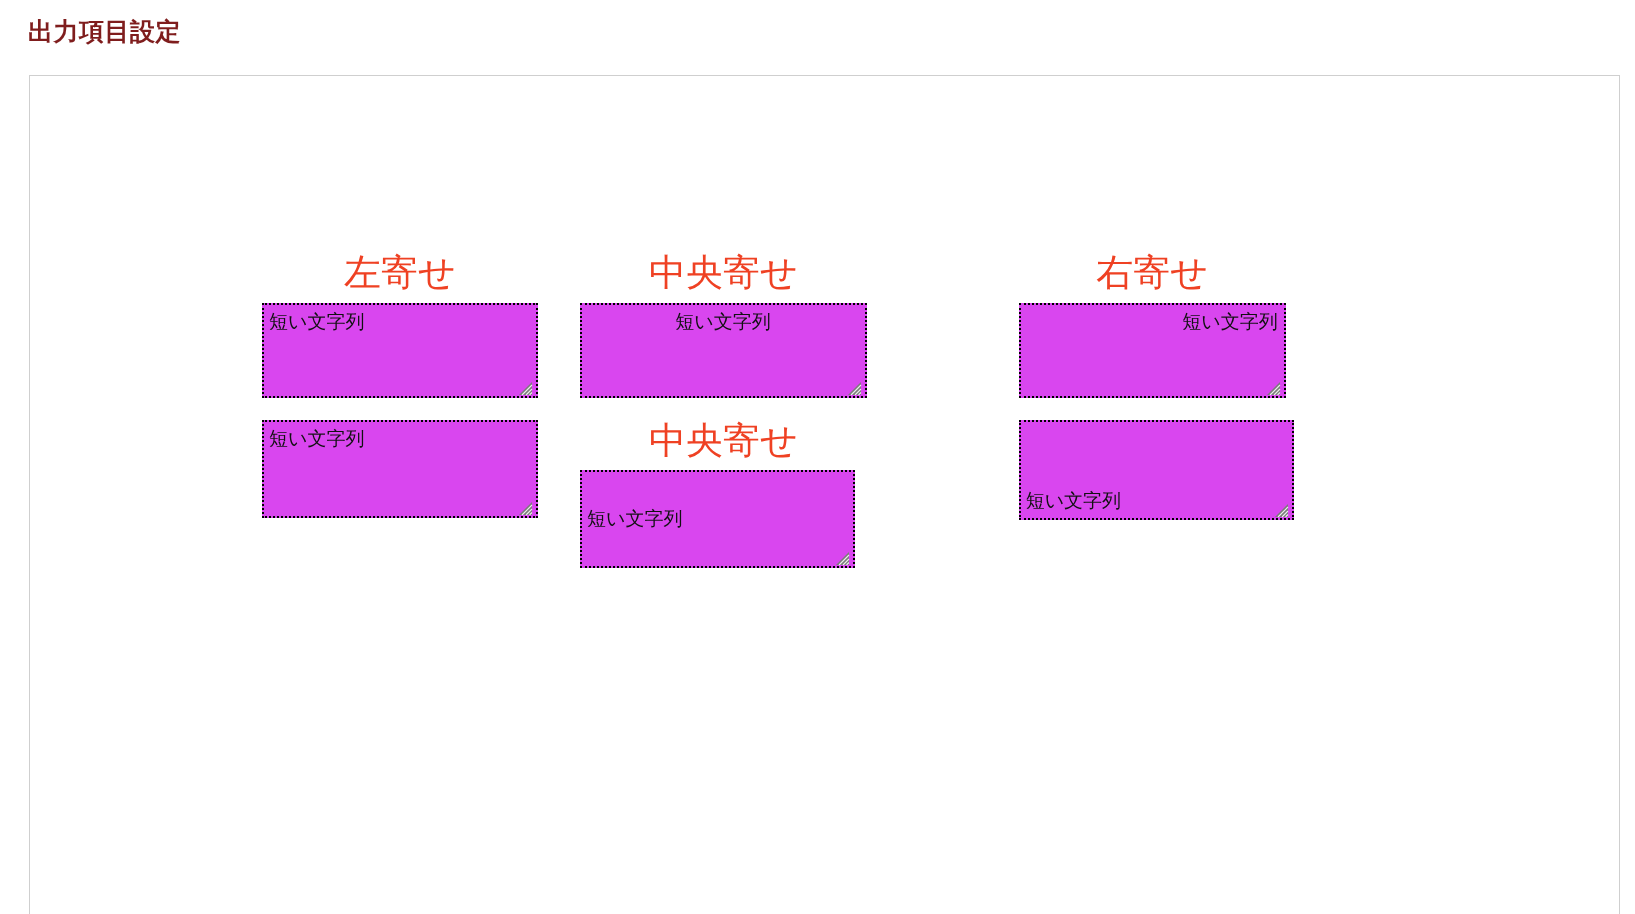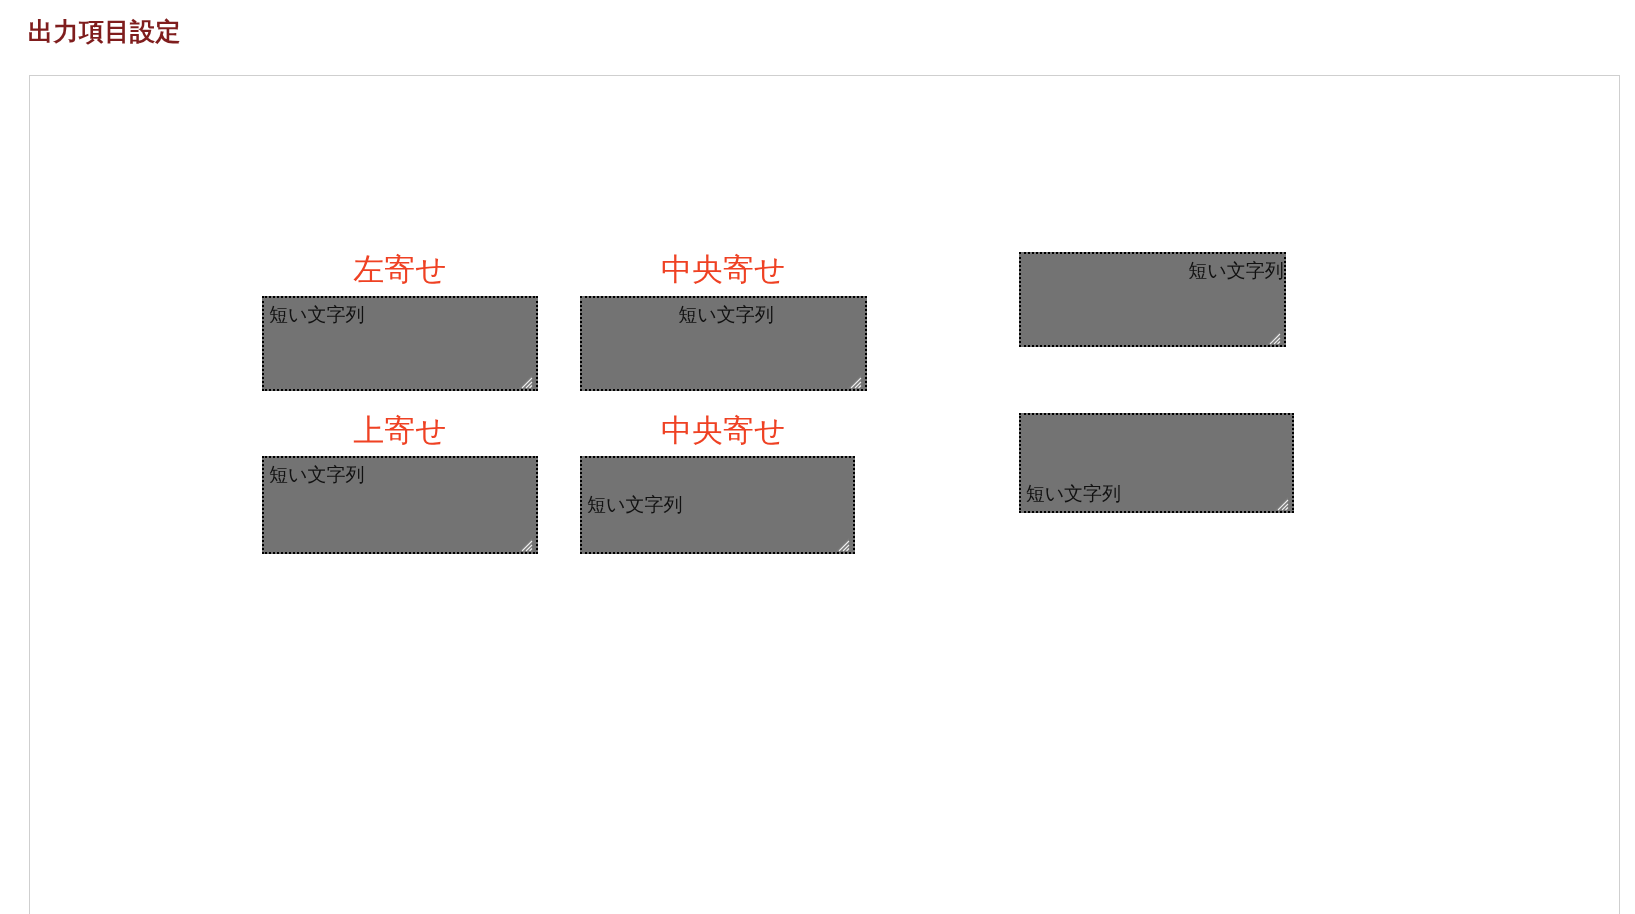--- a/index.html
+++ b/index.html
@@ -60,43 +60,43 @@
 
   .demo-cell {
     position: relative;
   }
   .demo-cell.col-1 { width: 372px; }
   .demo-cell.col-2 { width: 469px; }
   .demo-cell.col-3 { width: 335px; }
 
   .demo-label {
     color: #ef4123;
-    font-size: 31px;
+    font-size: 37px;
     line-height: 1.15;
     margin: 0 0 8px 0;
     text-align: center;
     white-space: nowrap;
     font-weight: normal;
   }
   
   .demo-cell.col-1 .demo-label { width: 276px; margin-left: 30px; }
   .demo-cell.col-2 .demo-label { width: 287px; margin-left: 0px; }
   .demo-cell.col-3 .demo-label { width: 267px; margin-left: 0px; }
 
   .ta-wrap {
     position: relative;
   }
   .demo-cell.col-1 .ta-wrap { margin-left: 30px; }
 
   .fake-textarea {
     box-sizing: border-box;
     border: 2px dotted #000000;
-    background: #737373;
-    position: relative;
-    padding: 5px 0 5px 5px;
+    background: #d946ef;
+    position: relative;
+    padding: 5px 6px 5px 5px;
     font-size: 19px;
     line-height: 1.25;
     color: #111111;
     display: flex;
     overflow: hidden;
   }
 
   
   .ta-r1c1 { width: 276px; height: 95px; }
   .ta-r1c2 { width: 287px; height: 95px; }
@@ -164,39 +164,39 @@
               <svg width="15" height="15" viewBox="0 0 15 15" aria-hidden="true">
                 <path d="M14 1 L14 14 L1 14 Z" fill="#7a7a7a"></path>
                 <path d="M14 4 L4 14 M14 8 L8 14 M14 11.5 L11.5 14" stroke="#eeeeee" stroke-width="1.1" fill="none"></path>
               </svg>
             </span>
           </div>
         </div>
       </div>
 
       <div class="demo-cell col-3">
+        <div class="demo-label">右寄せ</div>
         <div class="ta-wrap">
           <div class="fake-textarea ta-r1c3 h-right v-top">
             <span class="ta-text">短い文字列</span>
             <span class="resize-grip">
               <svg width="15" height="15" viewBox="0 0 15 15" aria-hidden="true">
                 <path d="M14 1 L14 14 L1 14 Z" fill="#7a7a7a"></path>
                 <path d="M14 4 L4 14 M14 8 L8 14 M14 11.5 L11.5 14" stroke="#eeeeee" stroke-width="1.1" fill="none"></path>
               </svg>
             </span>
           </div>
         </div>
       </div>
 
     </div>
 
     <div class="demo-row row-2">
 
       <div class="demo-cell col-1">
-        <div class="demo-label">上寄せ</div>
         <div class="ta-wrap">
           <div class="fake-textarea ta-r2c1 h-left v-top">
             <span class="ta-text">短い文字列</span>
             <span class="resize-grip">
               <svg width="15" height="15" viewBox="0 0 15 15" aria-hidden="true">
                 <path d="M14 1 L14 14 L1 14 Z" fill="#7a7a7a"></path>
                 <path d="M14 4 L4 14 M14 8 L8 14 M14 11.5 L11.5 14" stroke="#eeeeee" stroke-width="1.1" fill="none"></path>
               </svg>
             </span>
           </div>

